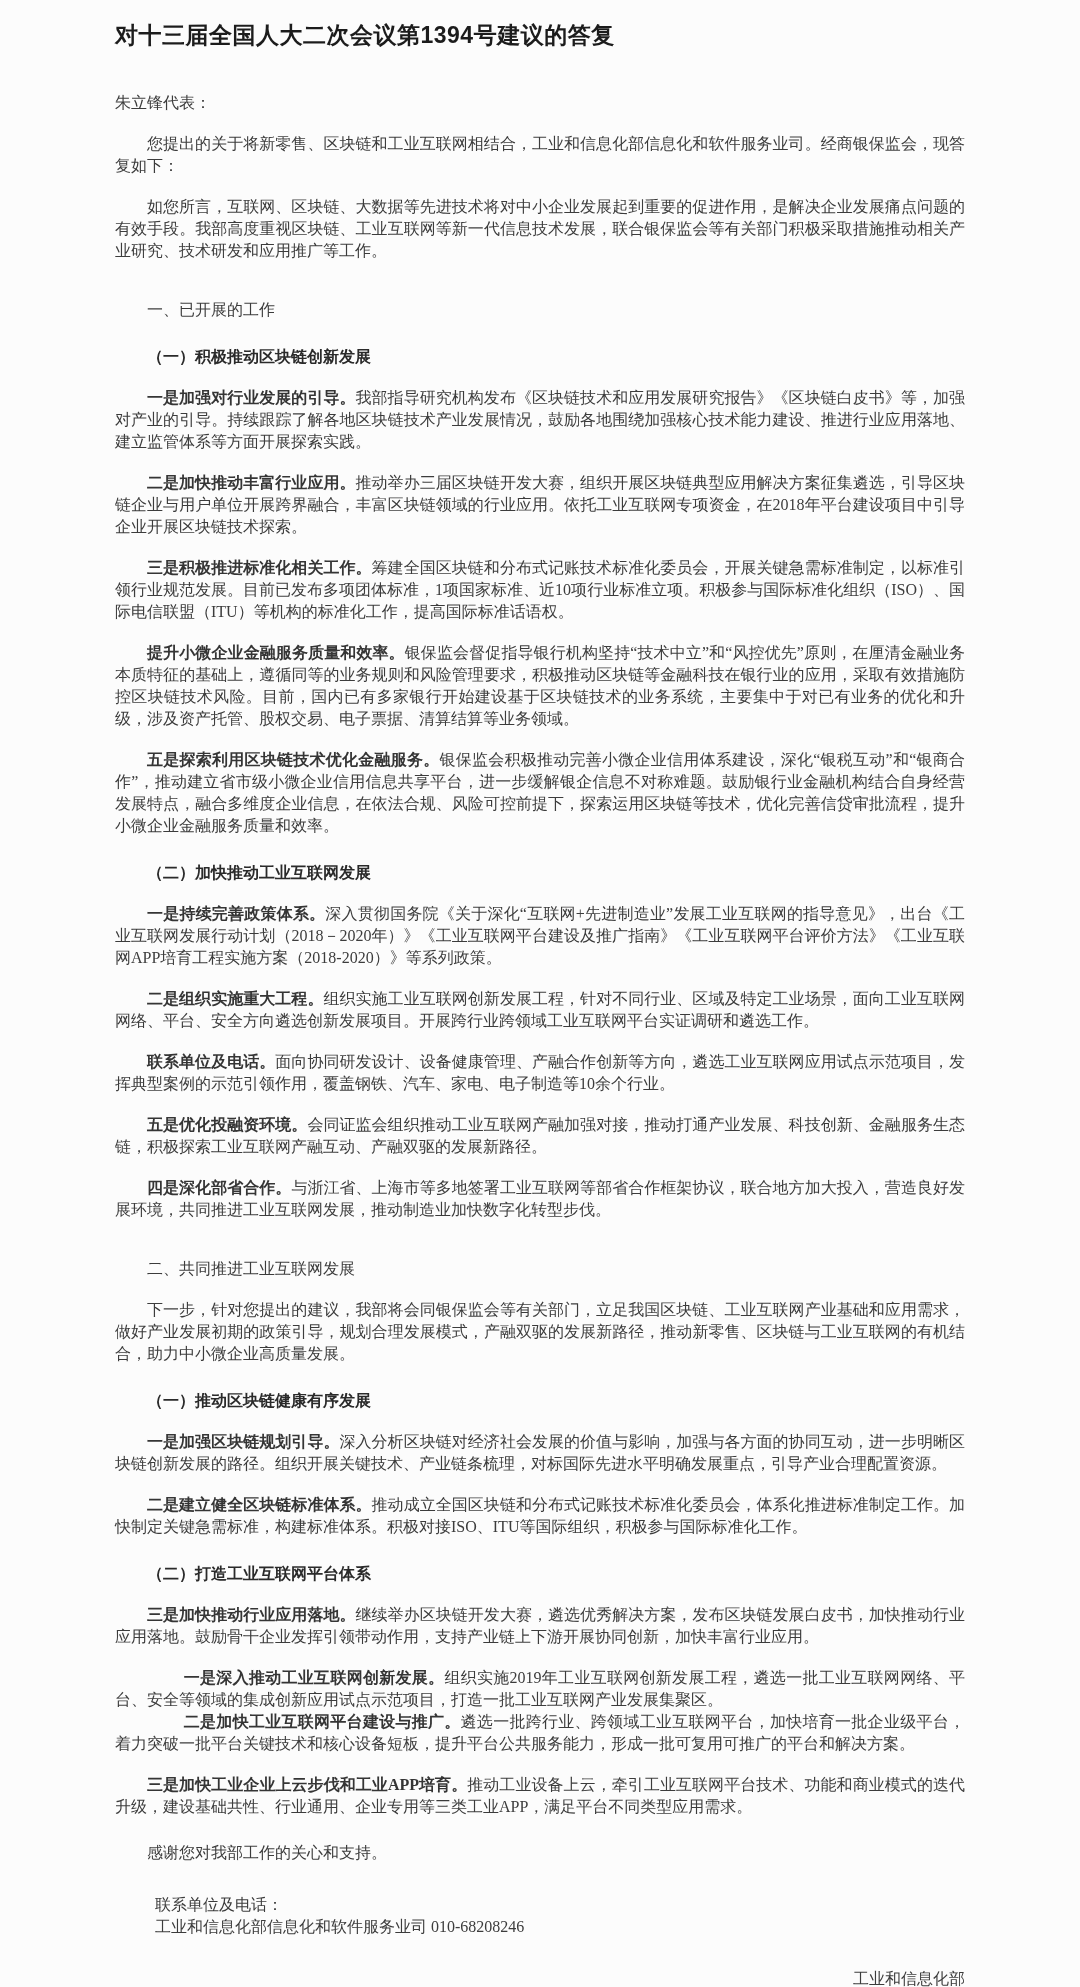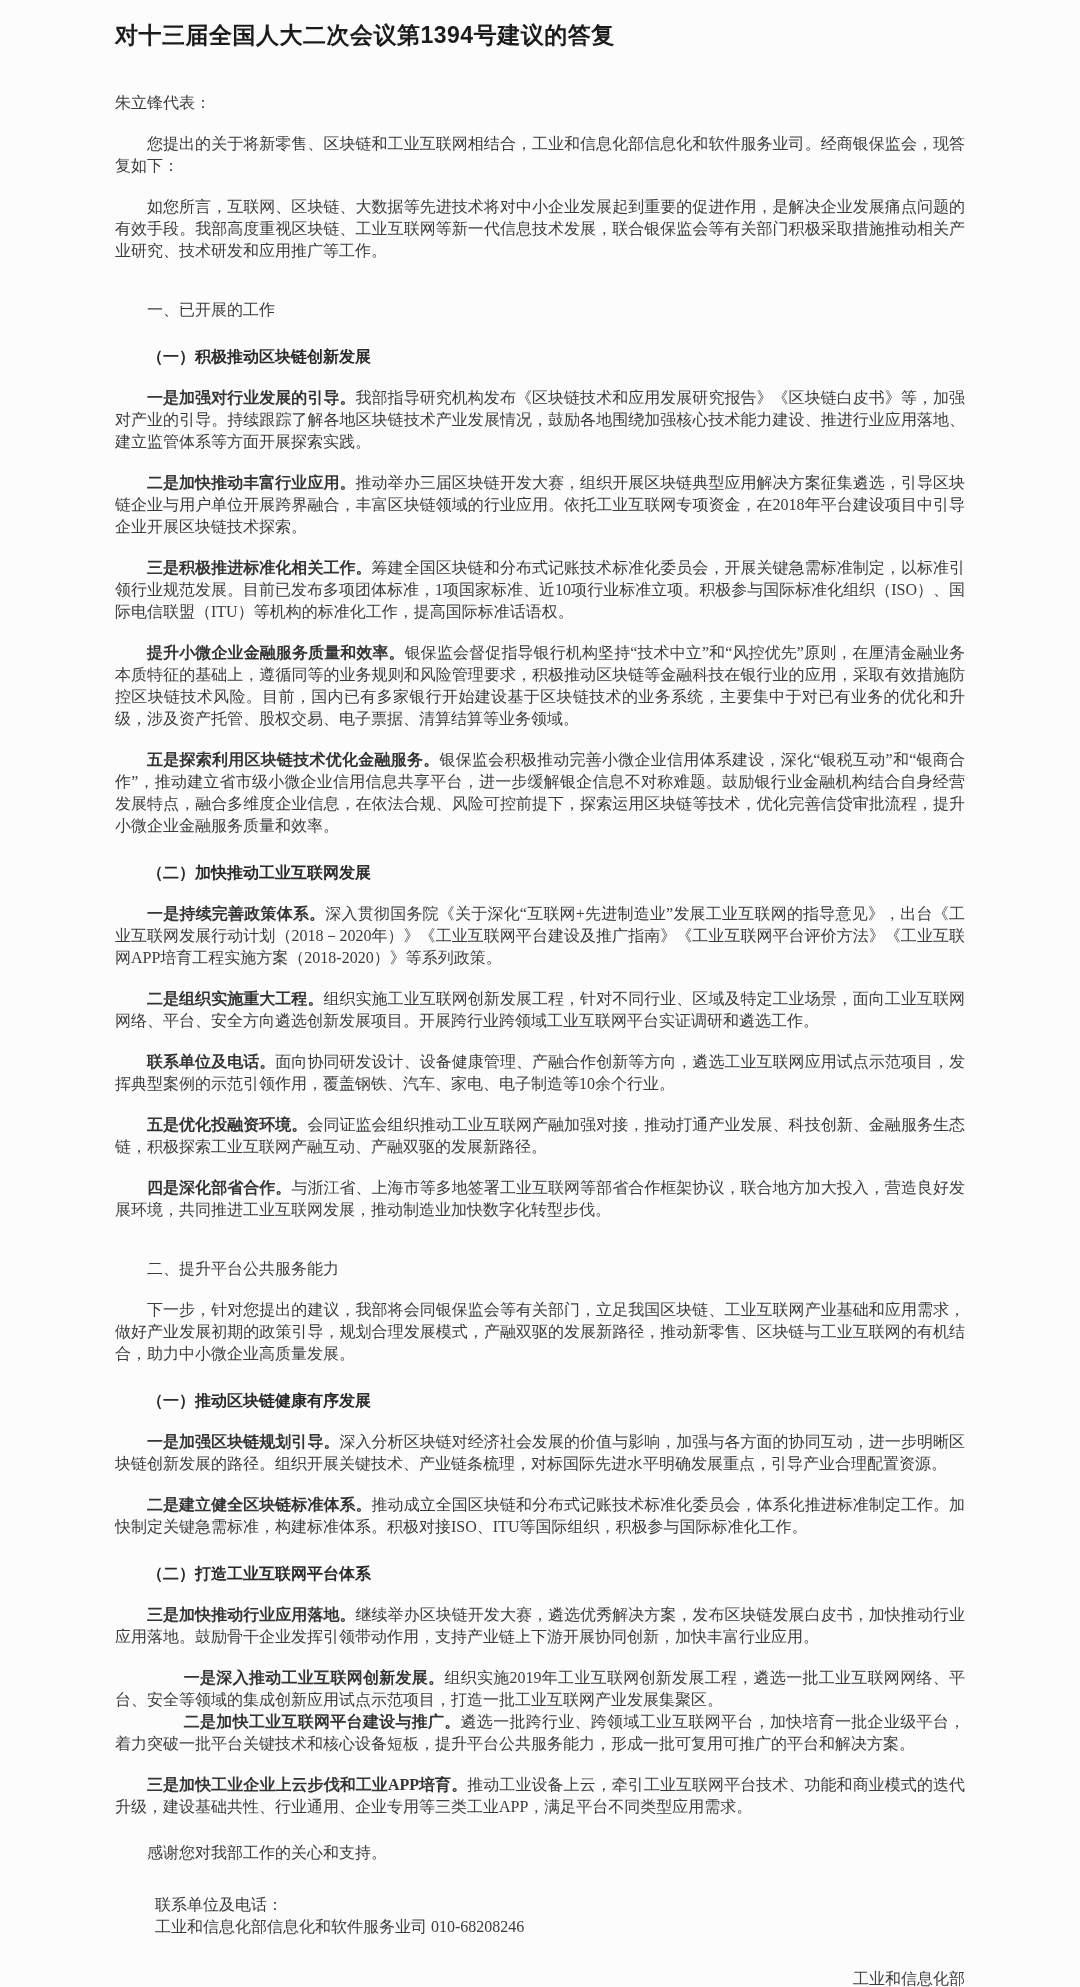--- a/index.html
+++ b/index.html
@@ -75,21 +75,21 @@
       <p class="blk item"><b>二是加快推动丰富行业应用。</b>推动举办三届区块链开发大赛，组织开展区块链典型应用解决方案征集遴选，引导区块链企业与用户单位开展跨界融合，丰富区块链领域的行业应用。依托工业互联网专项资金，在2018年平台建设项目中引导企业开展区块链技术探索。</p>
       <p class="blk item"><b>三是积极推进标准化相关工作。</b>筹建全国区块链和分布式记账技术标准化委员会，开展关键急需标准制定，以标准引领行业规范发展。目前已发布多项团体标准，1项国家标准、近10项行业标准立项。积极参与国际标准化组织（ISO）、国际电信联盟（ITU）等机构的标准化工作，提高国际标准话语权。</p>
       <p class="blk item"><b>提升小微企业金融服务质量和效率。</b>银保监会督促指导银行机构坚持“技术中立”和“风控优先”原则，在厘清金融业务本质特征的基础上，遵循同等的业务规则和风险管理要求，积极推动区块链等金融科技在银行业的应用，采取有效措施防控区块链技术风险。目前，国内已有多家银行开始建设基于区块链技术的业务系统，主要集中于对已有业务的优化和升级，涉及资产托管、股权交易、电子票据、清算结算等业务领域。</p>
       <p class="blk item"><b>五是探索利用区块链技术优化金融服务。</b>银保监会积极推动完善小微企业信用体系建设，深化“银税互动”和“银商合作”，推动建立省市级小微企业信用信息共享平台，进一步缓解银企信息不对称难题。鼓励银行业金融机构结合自身经营发展特点，融合多维度企业信息，在依法合规、风险可控前提下，探索运用区块链等技术，优化完善信贷审批流程，提升小微企业金融服务质量和效率。</p>
       <p class="blk heading">（二）加快推动工业互联网发展</p>
       <p class="blk item"><b>一是持续完善政策体系。</b>深入贯彻国务院《关于深化“互联网+先进制造业”发展工业互联网的指导意见》，出台《工业互联网发展行动计划（2018－2020年）》《工业互联网平台建设及推广指南》《工业互联网平台评价方法》《工业互联网APP培育工程实施方案（2018-2020）》等系列政策。</p>
       <p class="blk item"><b>二是组织实施重大工程。</b>组织实施工业互联网创新发展工程，针对不同行业、区域及特定工业场景，面向工业互联网网络、平台、安全方向遴选创新发展项目。开展跨行业跨领域工业互联网平台实证调研和遴选工作。</p>
       <p class="blk item"><b>联系单位及电话。</b>面向协同研发设计、设备健康管理、产融合作创新等方向，遴选工业互联网应用试点示范项目，发挥典型案例的示范引领作用，覆盖钢铁、汽车、家电、电子制造等10余个行业。</p>
       <p class="blk item"><b>五是优化投融资环境。</b>会同证监会组织推动工业互联网产融加强对接，推动打通产业发展、科技创新、金融服务生态链，积极探索工业互联网产融互动、产融双驱的发展新路径。</p>
       <p class="blk item"><b>四是深化部省合作。</b>与浙江省、上海市等多地签署工业互联网等部省合作框架协议，联合地方加大投入，营造良好发展环境，共同推进工业互联网发展，推动制造业加快数字化转型步伐。</p>
-      <p class="blk section">二、提升平台公共服务能力</p>
+      <p class="blk section">二、共同推进工业互联网发展</p>
       <p class="blk body-para">下一步，针对您提出的建议，我部将会同银保监会等有关部门，立足我国区块链、工业互联网产业基础和应用需求，做好产业发展初期的政策引导，规划合理发展模式，产融双驱的发展新路径，推动新零售、区块链与工业互联网的有机结合，助力中小微企业高质量发展。</p>
       <p class="blk heading">（一）推动区块链健康有序发展</p>
       <p class="blk item"><b>一是加强区块链规划引导。</b>深入分析区块链对经济社会发展的价值与影响，加强与各方面的协同互动，进一步明晰区块链创新发展的路径。组织开展关键技术、产业链条梳理，对标国际先进水平明确发展重点，引导产业合理配置资源。</p>
       <p class="blk item"><b>二是建立健全区块链标准体系。</b>推动成立全国区块链和分布式记账技术标准化委员会，体系化推进标准制定工作。加快制定关键急需标准，构建标准体系。积极对接ISO、ITU等国际组织，积极参与国际标准化工作。</p>
       <p class="blk heading">（二）打造工业互联网平台体系</p>
       <p class="blk item"><b>三是加快推动行业应用落地。</b>继续举办区块链开发大赛，遴选优秀解决方案，发布区块链发展白皮书，加快推动行业应用落地。鼓励骨干企业发挥引领带动作用，支持产业链上下游开展协同创新，加快丰富行业应用。</p>
       <p class="blk item-deep"><b>一是深入推动工业互联网创新发展。</b>组织实施2019年工业互联网创新发展工程，遴选一批工业互联网网络、平台、安全等领域的集成创新应用试点示范项目，打造一批工业互联网产业发展集聚区。</p>
       <p class="blk item-deep tight"><b>二是加快工业互联网平台建设与推广。</b>遴选一批跨行业、跨领域工业互联网平台，加快培育一批企业级平台，着力突破一批平台关键技术和核心设备短板，提升平台公共服务能力，形成一批可复用可推广的平台和解决方案。</p>
       <p class="blk item"><b>三是加快工业企业上云步伐和工业APP培育。</b>推动工业设备上云，牵引工业互联网平台技术、功能和商业模式的迭代升级，建设基础共性、行业通用、企业专用等三类工业APP，满足平台不同类型应用需求。</p>
       <p class="blk closing">感谢您对我部工作的关心和支持。</p>

